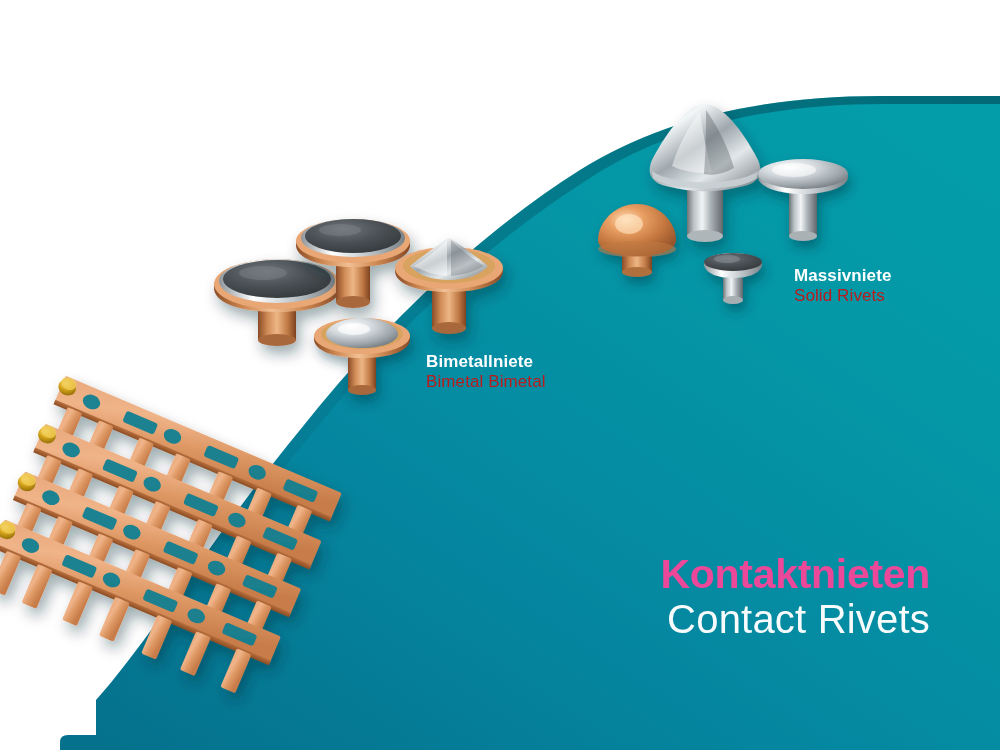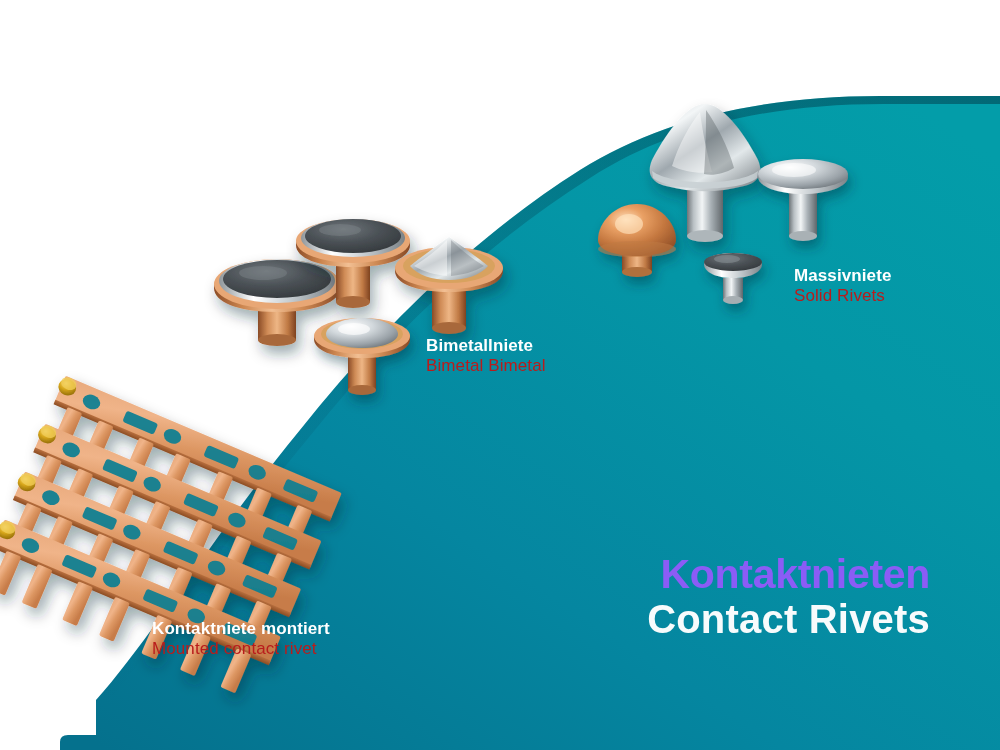--- a/index.html
+++ b/index.html
@@ -29,41 +29,41 @@
     display:block;
   }
   .label .en{
     font-weight:normal;
     font-size:17px;
     color:#b91c1c;
     letter-spacing:.1px;
     display:block;
   }
   #lbl-solid{left:794px;top:266px;}
-  #lbl-bimetal{left:426px;top:336px;}
+  #lbl-bimetal{left:426px;top:352px;}
   #lbl-mounted{left:152px;top:619px;}
 
   #headline{
     position:absolute;
     right:70px;
     top:552px;
     text-align:right;
   }
   #headline .h-de{
     display:block;
     font-size:41px;
     font-weight:bold;
-    color:#8b5cf6;
+    color:#ec4899;
     letter-spacing:-0.3px;
     line-height:1.08;
   }
   #headline .h-en{
     display:block;
     font-size:40px;
-    font-weight:700;
+    font-weight:400;
     color:#ffffff;
     letter-spacing:.2px;
     line-height:1.18;
     opacity:.97;
   }
 
   
   .art{position:absolute;inset:0;pointer-events:none;}
   .art svg{display:block;width:1000px;height:750px;}
 </style>
@@ -464,23 +464,19 @@
   <div class="label" id="lbl-solid">
     <span class="de">Massivniete</span>
     <span class="en">Solid Rivets</span>
   </div>
 
   <div class="label" id="lbl-bimetal">
     <span class="de">Bimetallniete</span>
     <span class="en">Bimetal Bimetal</span>
   </div>
 
-  <div class="label" id="lbl-mounted">
-    <span class="de">Kontaktniete montiert</span>
-    <span class="en">Mounted contact rivet</span>
-  </div>
 
   <div id="headline">
     <span class="h-de">Kontaktnieten</span>
     <span class="h-en">Contact Rivets</span>
   </div>
 
 </div>
 
 </body></html>

